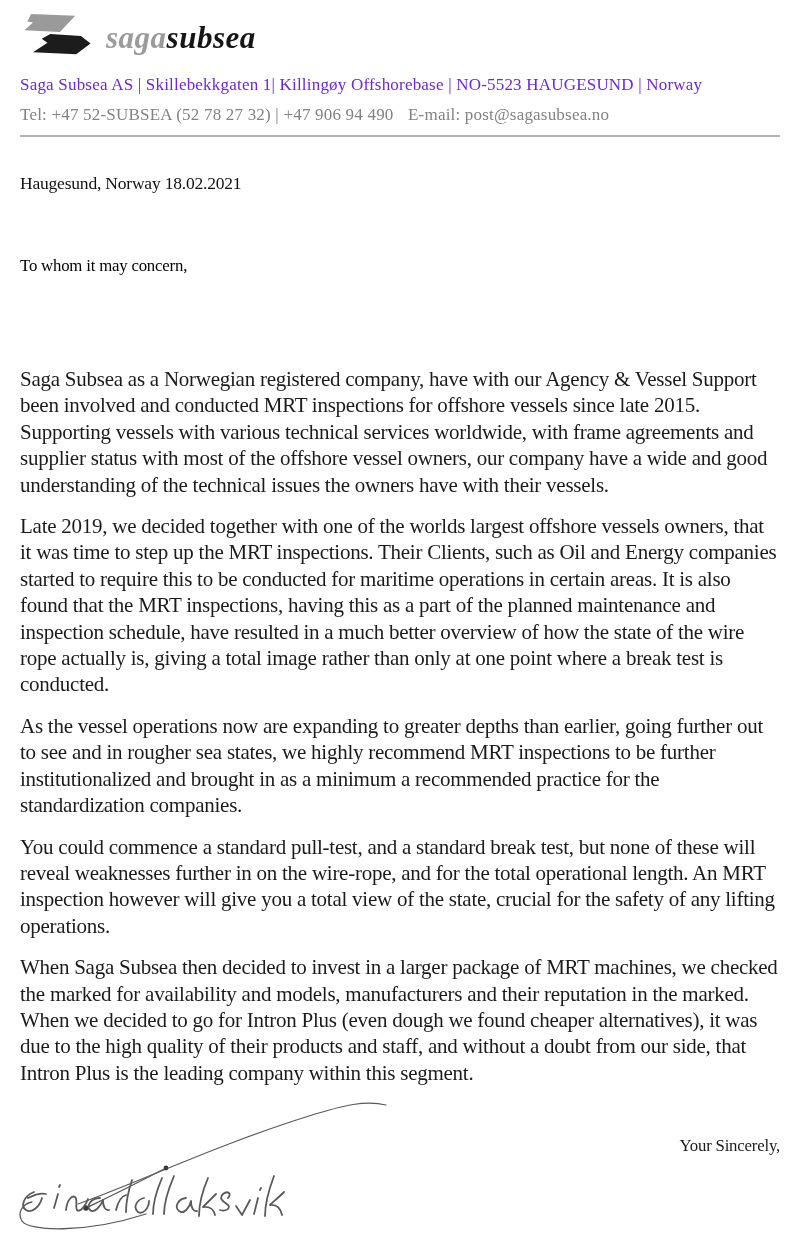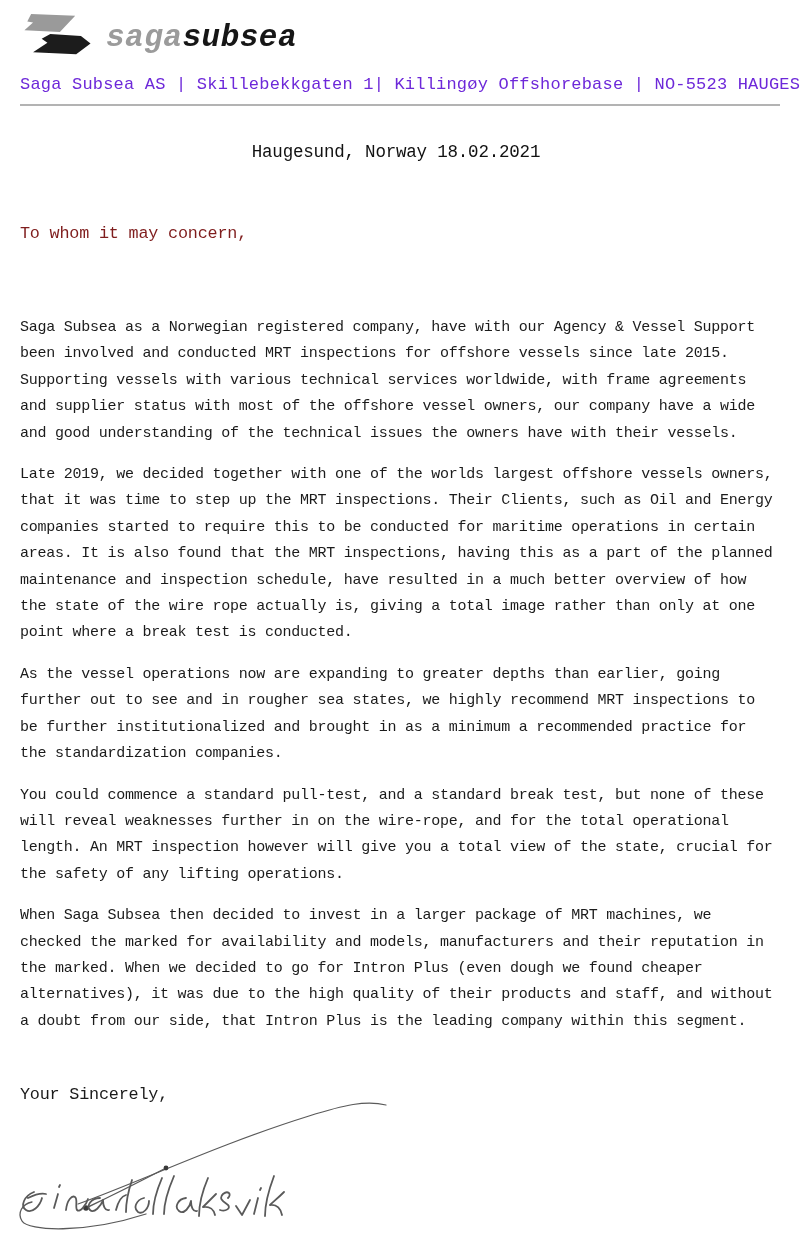--- a/index.html
+++ b/index.html
@@ -2,21 +2,21 @@
 <html><head>
 <meta charset="utf-8">
 <style>
   * { box-sizing: border-box; }
   html, body { margin: 0; padding: 0; background: #ffffff; }
   .page {
     position: relative;
     width: 800px;
     height: 1255px;
     background: #ffffff;
-    font-family: Liberation Mono, monospace;
+    font-family: Liberation Serif, serif;
     color: #1e1e1e;
     overflow: hidden;
   }
   .content { padding: 8px 20px 0 20px; }
 
   
   .logo-row { display: flex; align-items: center; gap: 12px; margin-top: 2px; height: 48px; }
   .logo-icon svg { display: block; }
   .logo-text {
     font-style: italic;
@@ -43,46 +43,47 @@
     color: #828282;
     letter-spacing: 0.2px;
     white-space: nowrap;
   }
   .hdr-line2 .email-part { margin-left: 10px; }
   .divider { margin-top: 10px; border: none; border-top: 2px solid #b3b3b3; }
 
   
   .date-line {
     margin-top: 36px;
-    text-align: center;
+    text-align: left;
     padding-right: 8px;
     font-size: 17.5px;
     color: #111111;
     letter-spacing: -0.2px;
   }
   .salutation {
     margin-top: 62px;
-    margin-bottom: 72px;
+    margin-bottom: 90px;
     font-size: 16.8px;
     letter-spacing: -0.2px;
-    color: #7f1d1d;
+    color: #000000;
   }
   .body-copy p {
     margin: 0 0 15px 0;
-    font-size: 15px;
+    font-size: 21px;
     line-height: 26.4px;
     letter-spacing: -0.25px;
     color: #1b1b1b;
     padding-right: 2px;
   }
   .valediction {
     margin-top: 50px;
     font-size: 16.8px;
     letter-spacing: -0.2px;
     color: #1b1b1b;
+    text-align: right;
   }
   .sig-line {
     margin-top: 27px;
     font-size: 16.8px;
     letter-spacing: -0.25px;
     color: #1b1b1b;
     white-space: nowrap;
   }
   .sig-line a {
     color: #1b1b1b;
@@ -107,20 +108,24 @@
         <svg width="74" height="46" viewBox="0 0 76 48" aria-hidden="true">
           <polygon fill="#9a9a9a" points="11,3 57,5 41,22 4,20 13,12 7,11"></polygon>
           <polygon fill="#1c1c1c" points="31,24 63,26 73,34 58,45 13,43 28,33 22,29"></polygon>
         </svg>
       </span>
       <span class="logo-text"><span class="brand-gray">saga</span><span class="brand-black">subsea</span></span>
     </div>
 
     <div class="hdr-line1">Saga Subsea AS | Skillebekkgaten 1| Killingøy Offshorebase | NO-5523 HAUGESUND | Norway</div>
 
+    <div class="hdr-line2">
+      <span>Tel: +47 52-SUBSEA (52 78 27 32) | +47 906 94 490</span>
+      <span class="email-part">E-mail: post@sagasubsea.no</span>
+    </div>
 
     <hr class="divider">
 
     <div class="date-line">Haugesund, Norway 18.02.2021</div>
 
     <div class="salutation">To whom it may concern,</div>
 
     <div class="body-copy">
       <p>Saga Subsea as a Norwegian registered company, have with our Agency &amp; Vessel Support been involved and conducted MRT inspections for offshore vessels since late 2015. Supporting vessels with various technical services worldwide, with frame agreements and supplier status with most of the offshore vessel owners, our company have a wide and good understanding of the technical issues the owners have with their vessels.</p>
       <p>Late 2019, we decided together with one of the worlds largest offshore vessels owners, that it was time to step up the MRT inspections. Their Clients, such as Oil and Energy companies started to require this to be conducted for maritime operations in certain areas. It is also found that the MRT inspections, having this as a part of the planned maintenance and inspection schedule, have resulted in a much better overview of how the state of the wire rope actually is, giving a total image rather than only at one point where a break test is conducted.</p>

